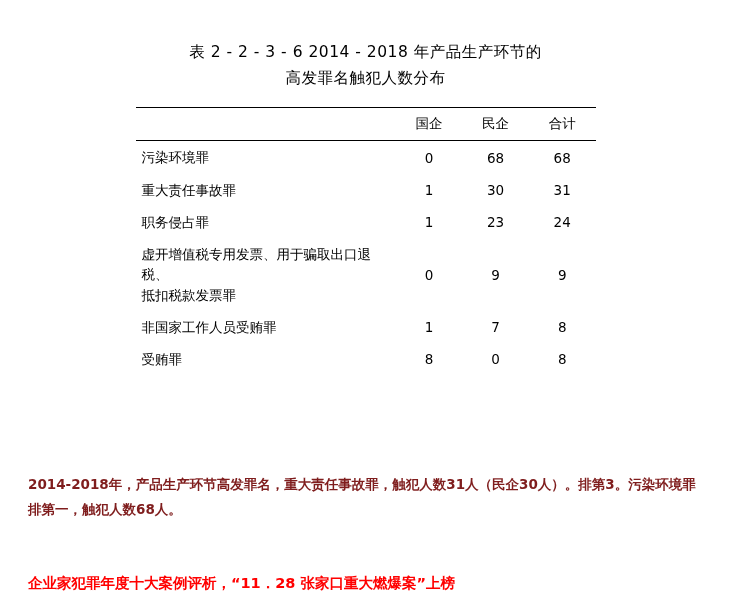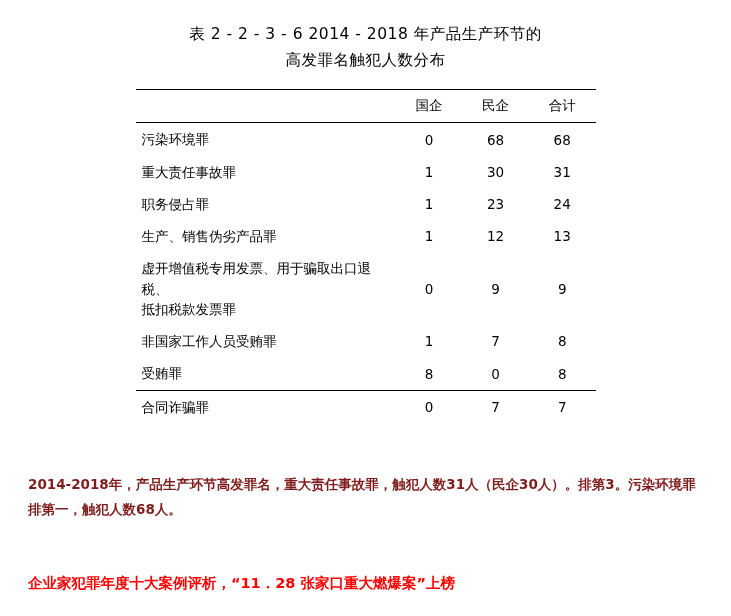--- a/index.html
+++ b/index.html
@@ -15,21 +15,21 @@
     overflow: hidden;
     position: relative;
   }
   .page {
     position: relative;
     width: 731px;
     height: 616px;
   }
   .title-block {
     text-align: center;
-    padding-top: 24px;
+    padding-top: 42px;
   }
   .title-line1 {
     font-size: 15.5px;
     letter-spacing: 0.5px;
     line-height: 1.4;
     font-weight: 500;
   }
   .title-line2 {
     font-size: 15.5px;
     letter-spacing: 0.5px;
@@ -139,50 +139,38 @@
           <td class="num">30</td>
           <td class="num">31</td>
         </tr>
         <tr>
           <td class="rowlabel">职务侵占罪</td>
           <td class="num">1</td>
           <td class="num">23</td>
           <td class="num">24</td>
         </tr>
         <tr>
-          <td class="rowlabel">生产、销售伪劣产品罪</td>
-          <td class="num">1</td>
-          <td class="num">12</td>
-          <td class="num">13</td>
-        </tr>
-        <tr>
           <td class="rowlabel two-line-label" style="white-space: pre-line;">虚开增值税专用发票、用于骗取出口退税、
 抵扣税款发票罪</td>
           <td class="num">0</td>
           <td class="num">9</td>
           <td class="num">9</td>
         </tr>
         <tr>
           <td class="rowlabel">非国家工作人员受贿罪</td>
           <td class="num">1</td>
           <td class="num">7</td>
           <td class="num">8</td>
         </tr>
         <tr>
           <td class="rowlabel">受贿罪</td>
           <td class="num">8</td>
           <td class="num">0</td>
           <td class="num">8</td>
         </tr>
-        <tr>
-          <td class="rule-bottom rowlabel">合同诈骗罪</td>
-          <td class="rule-bottom num">0</td>
-          <td class="rule-bottom num">7</td>
-          <td class="rule-bottom num">7</td>
-        </tr>
       </tbody>
     </table>
   </div>
 
   <div class="note-red">2014-2018年，产品生产环节高发罪名，重大责任事故罪，触犯人数31人（民企30人）。排第3。污染环境罪排第一，触犯人数68人。</div>
 
   <div class="footer-red">企业家犯罪年度十大案例评析，“11．28 张家口重大燃爆案”上榜</div>
 
 </div>
 

